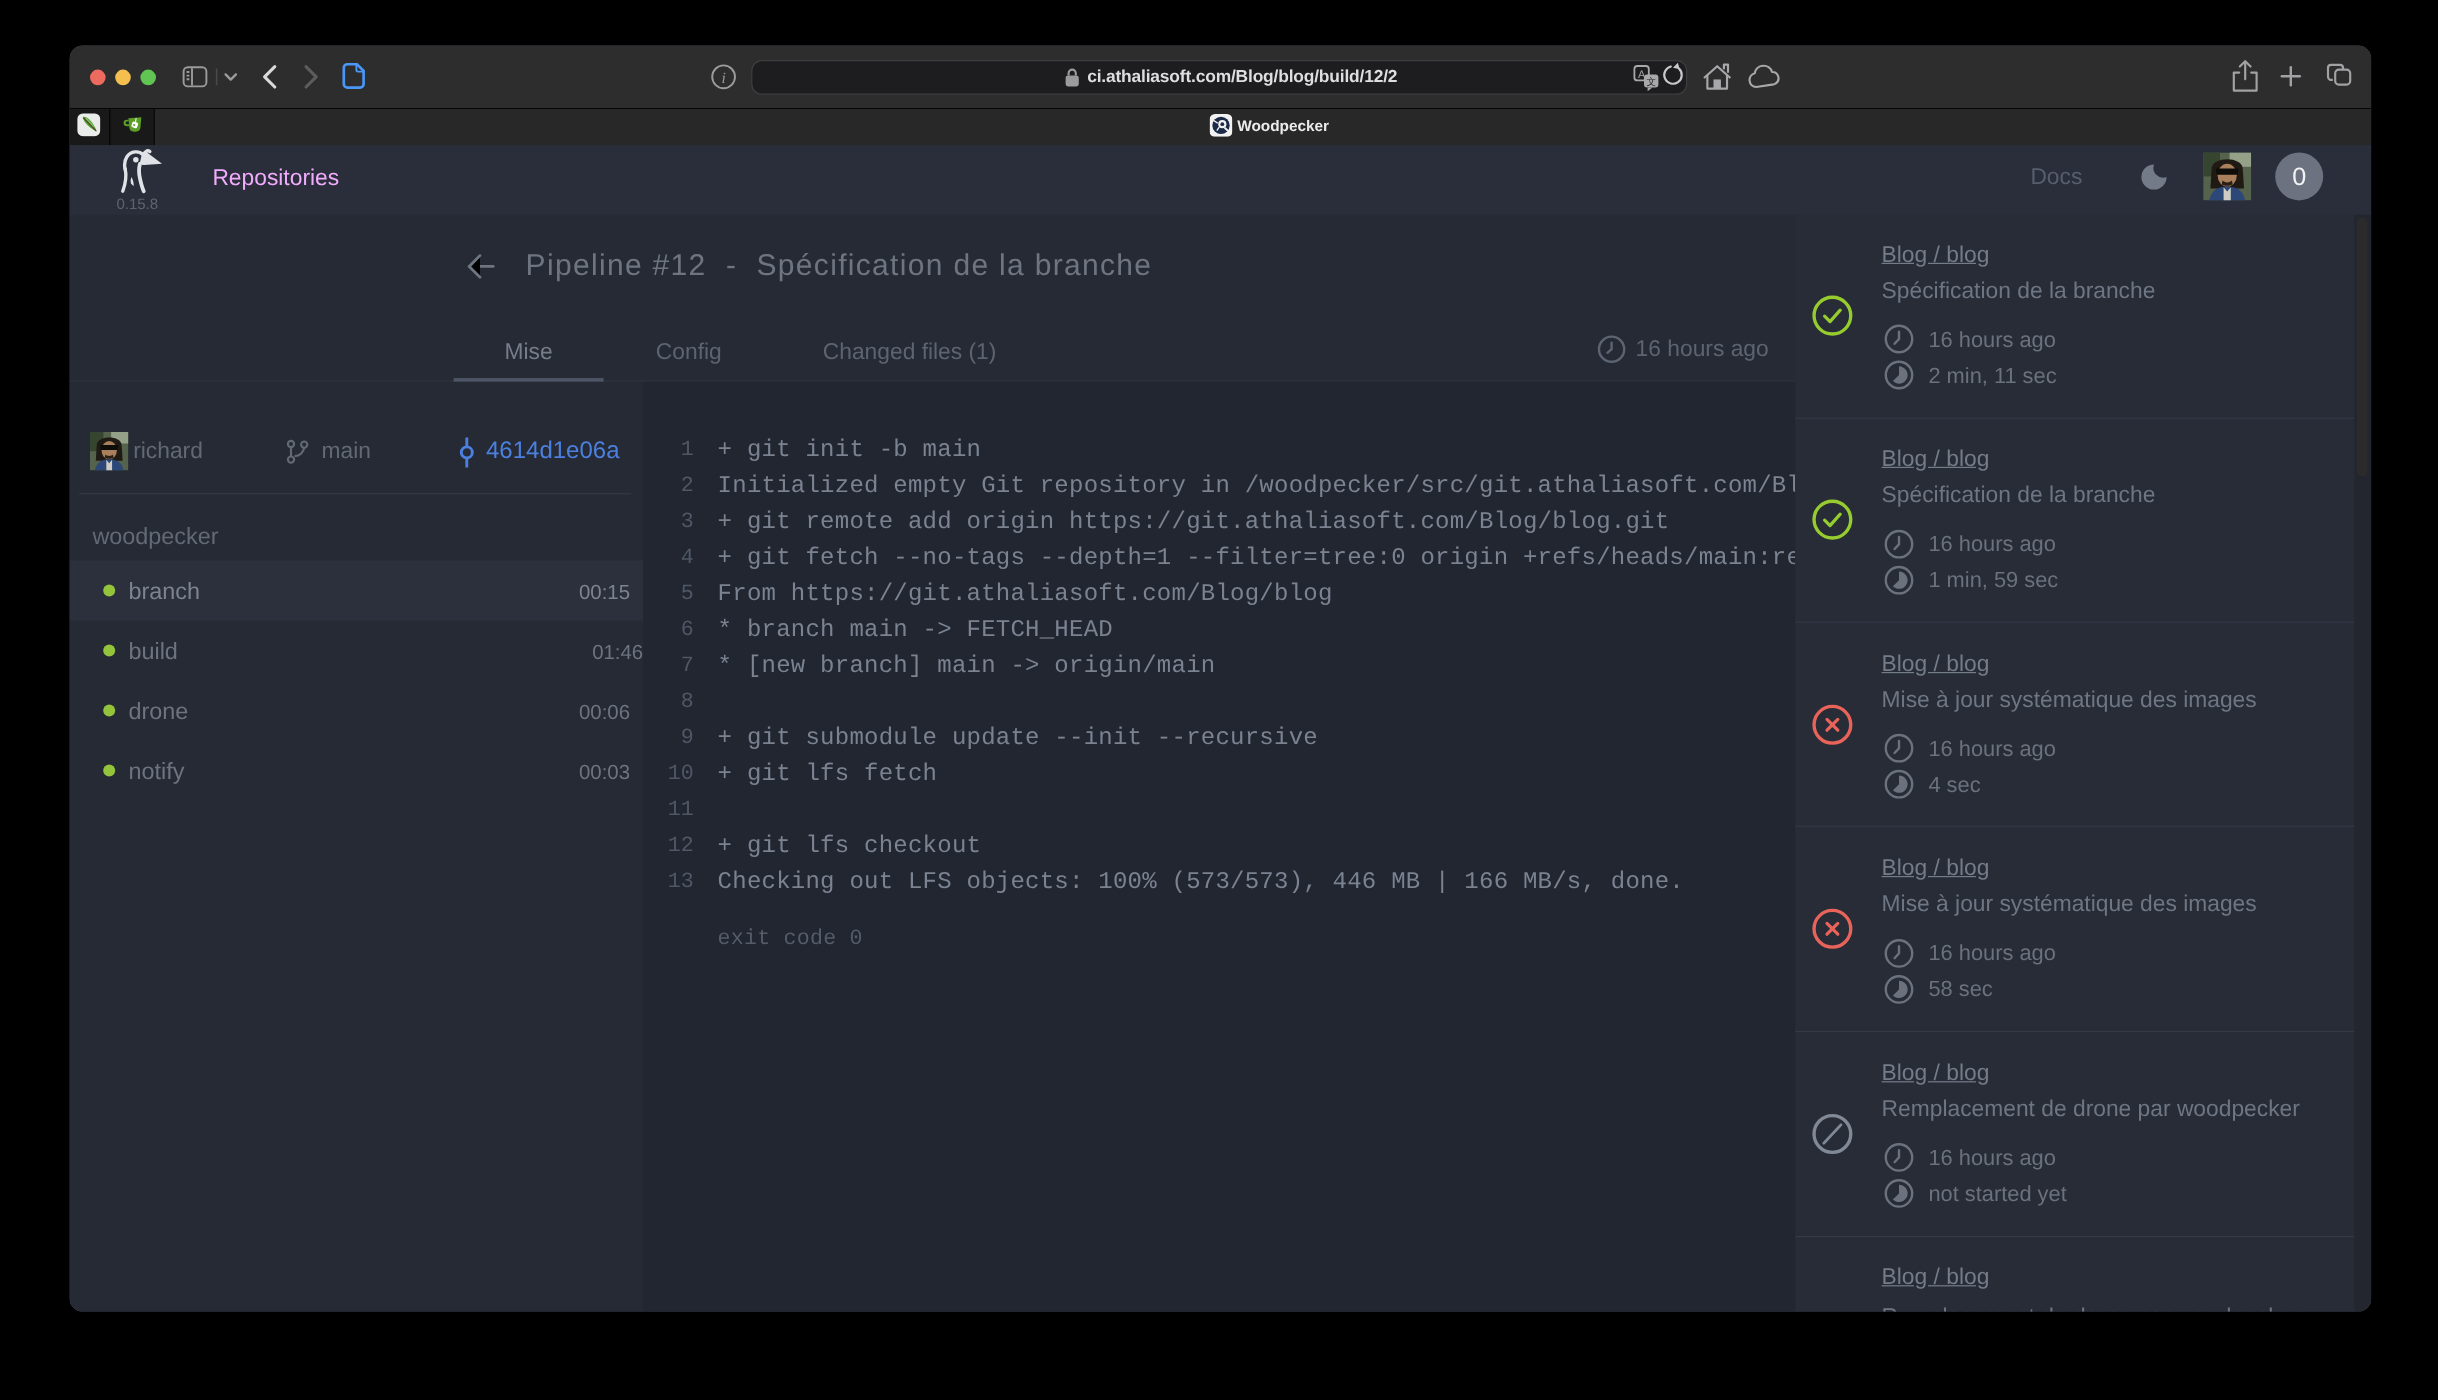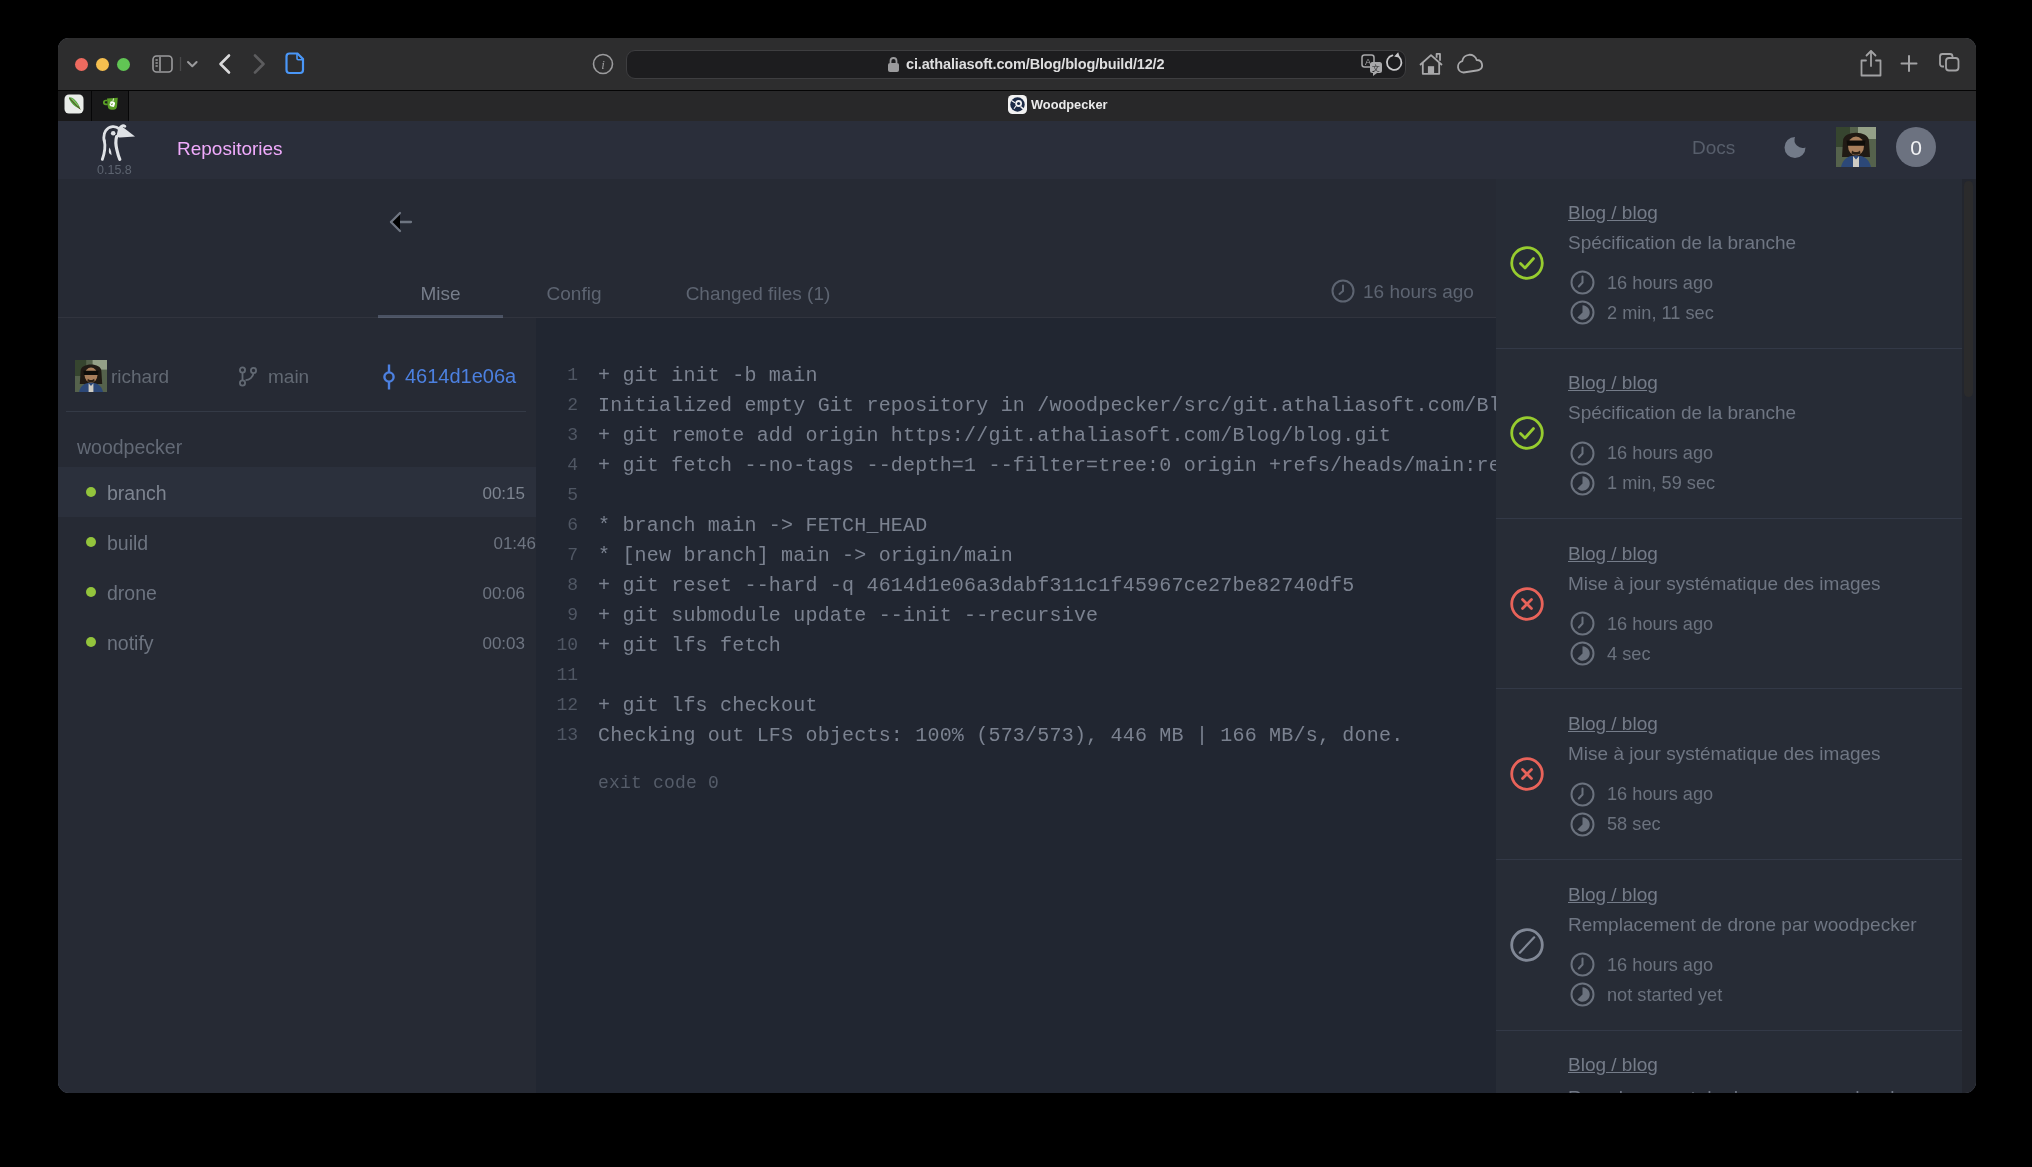--- a/index.html
+++ b/index.html
@@ -169,20 +169,21 @@
   <div class="txt" style="left:1838px; top:98px; width:40px; text-align:center; font-size:21px; color:#f2f3f5;">0</div>
 
   <div id="main"></div>
 
   <svg class="abs" style="left:330px;top:172px;" width="26" height="24" viewBox="0 0 26 24">
     <g stroke="#6e7581" stroke-width="2.3" stroke-linecap="round" stroke-linejoin="round">
       <line x1="3" y1="12" x2="23" y2="12"></line>
       <path d="M12 3 L3 12 L12 21"></path>
     </g>
   </svg>
+  <div class="txt" style="left:380px; top:169px; font-size:25px; letter-spacing:1.1px; color:#6e7581;">Pipeline #12  -  Spécification de la branche</div>
 
   <div class="txt" style="left:320px; top:245px; width:125px; text-align:center; font-size:19px; color:#767d8a;">Mise</div>
   <div class="txt" style="left:455px; top:245px; width:122px; text-align:center; font-size:19px; color:#5d6471;">Config</div>
   <div class="txt" style="left:590px; top:245px; width:220px; text-align:center; font-size:19px; color:#5d6471;">Changed files (1)</div>
   <div class="abs" style="left:320px; top:277px; width:125px; height:3px; background:#4a5263;"></div>
   <div class="abs" style="left:0px; top:279px; width:1438px; height:1px; background:rgba(255,255,255,0.05);"></div>
   <svg class="abs" style="left:1273px;top:241px;" width="24" height="24" viewBox="0 0 24 24">
     <circle cx="12" cy="12" r="10.5" stroke="#5d6471" stroke-width="2" fill="none"></circle>
     <path d="M12 6.5 V12 L8.5 15" stroke="#5d6471" stroke-width="2" fill="none" stroke-linecap="round"></path>
   </svg>
@@ -236,26 +237,26 @@
   <div id="console">
     <div class="cnum" style="left:2px; top:47px;">1</div>
     <div class="cline" style="left:62px; top:46px;">+ git init -b main</div>
     <div class="cnum" style="left:2px; top:77px;">2</div>
     <div class="cline" style="left:62px; top:76px;">Initialized empty Git repository in /woodpecker/src/git.athaliasoft.com/Blog/blog/.git/</div>
     <div class="cnum" style="left:2px; top:107px;">3</div>
     <div class="cline" style="left:62px; top:106px;">+ git remote add origin https://git.athaliasoft.com/Blog/blog.git</div>
     <div class="cnum" style="left:2px; top:137px;">4</div>
     <div class="cline" style="left:62px; top:136px;">+ git fetch --no-tags --depth=1 --filter=tree:0 origin +refs/heads/main:refs/remotes/origin/main</div>
     <div class="cnum" style="left:2px; top:167px;">5</div>
+    <div class="cline" style="left:62px; top:166px;">From https://git.athaliasoft.com/Blog/blog</div>
     <div class="cnum" style="left:2px; top:197px;">6</div>
     <div class="cline" style="left:62px; top:196px;">* branch main -&gt; FETCH_HEAD</div>
     <div class="cnum" style="left:2px; top:227px;">7</div>
     <div class="cline" style="left:62px; top:226px;">* [new branch] main -&gt; origin/main</div>
     <div class="cnum" style="left:2px; top:257px;">8</div>
-    <div class="cline" style="left:62px; top:256px;">+ git reset --hard -q 4614d1e06a3dabf311c1f45967ce27be82740df5</div>
     <div class="cnum" style="left:2px; top:287px;">9</div>
     <div class="cline" style="left:62px; top:286px;">+ git submodule update --init --recursive</div>
     <div class="cnum" style="left:2px; top:317px;">10</div>
     <div class="cline" style="left:62px; top:316px;">+ git lfs fetch</div>
     <div class="cnum" style="left:2px; top:347px;">11</div>
     <div class="cnum" style="left:2px; top:377px;">12</div>
     <div class="cline" style="left:62px; top:376px;">+ git lfs checkout</div>
     <div class="cnum" style="left:2px; top:407px;">13</div>
     <div class="cline" style="left:62px; top:406px;">Checking out LFS objects: 100% (573/573), 446 MB | 166 MB/s, done.</div>
     <div class="cline" style="left:62px; top:455px; font-size:18px; color:#555c69;">exit code 0</div>

